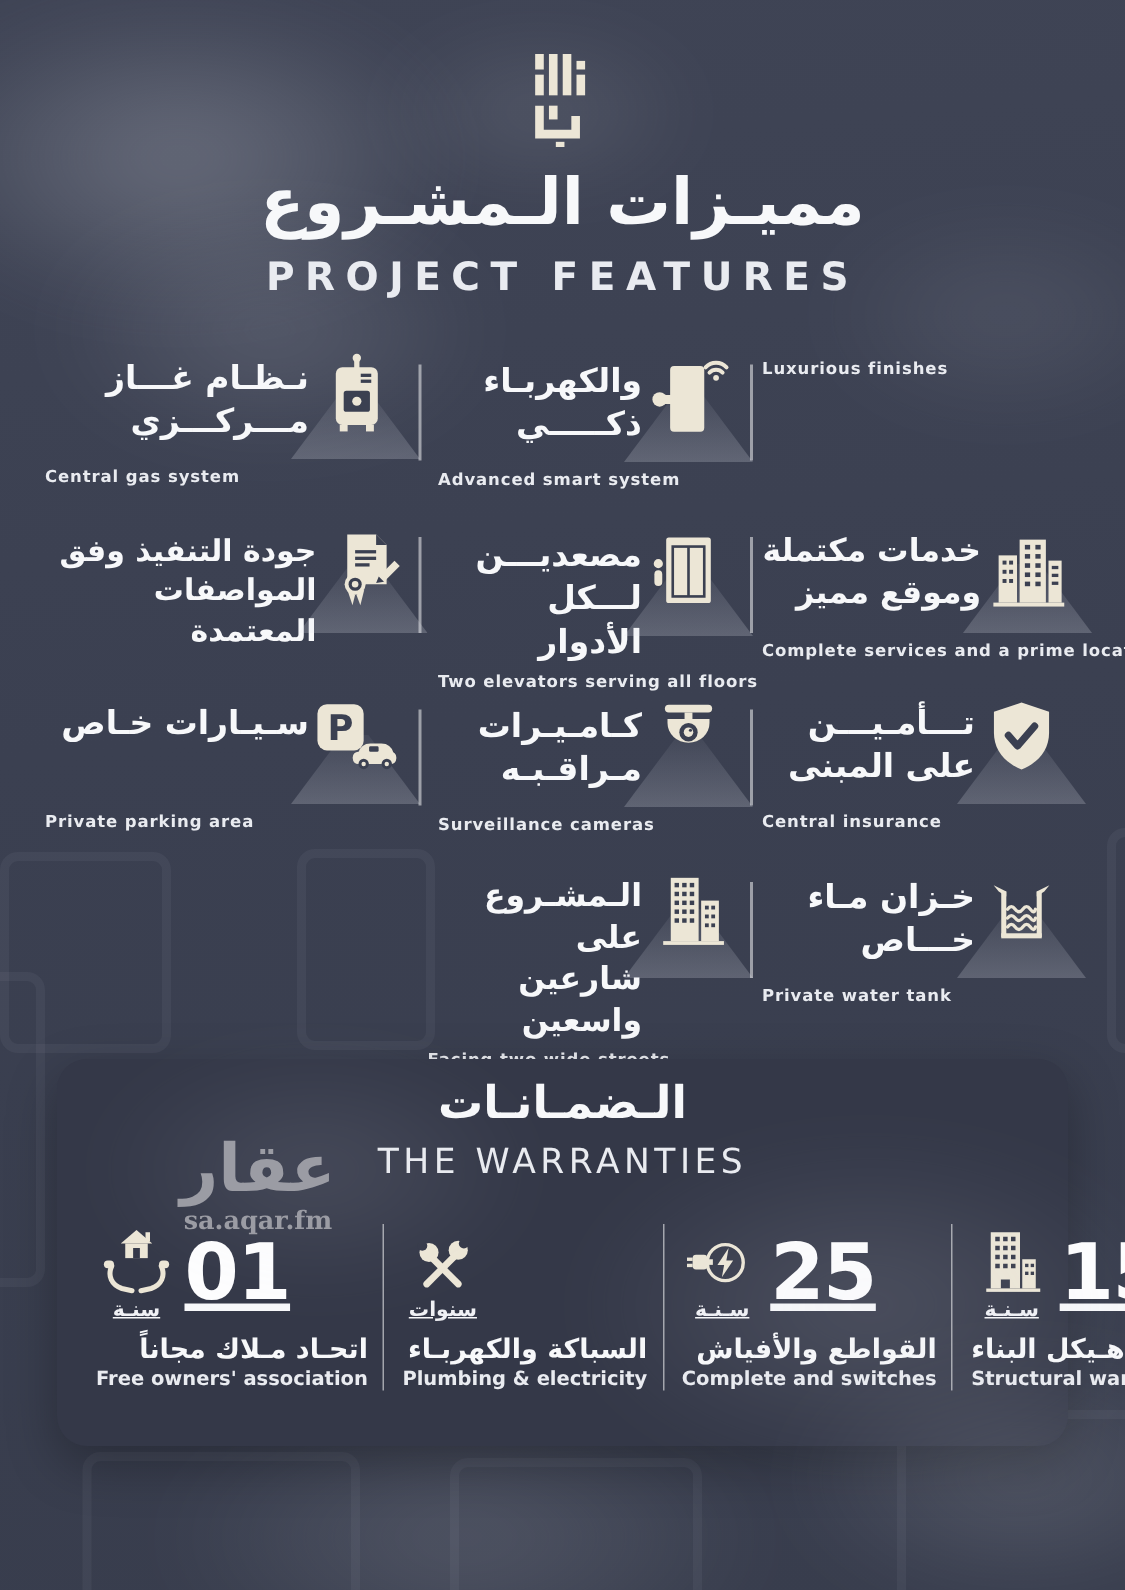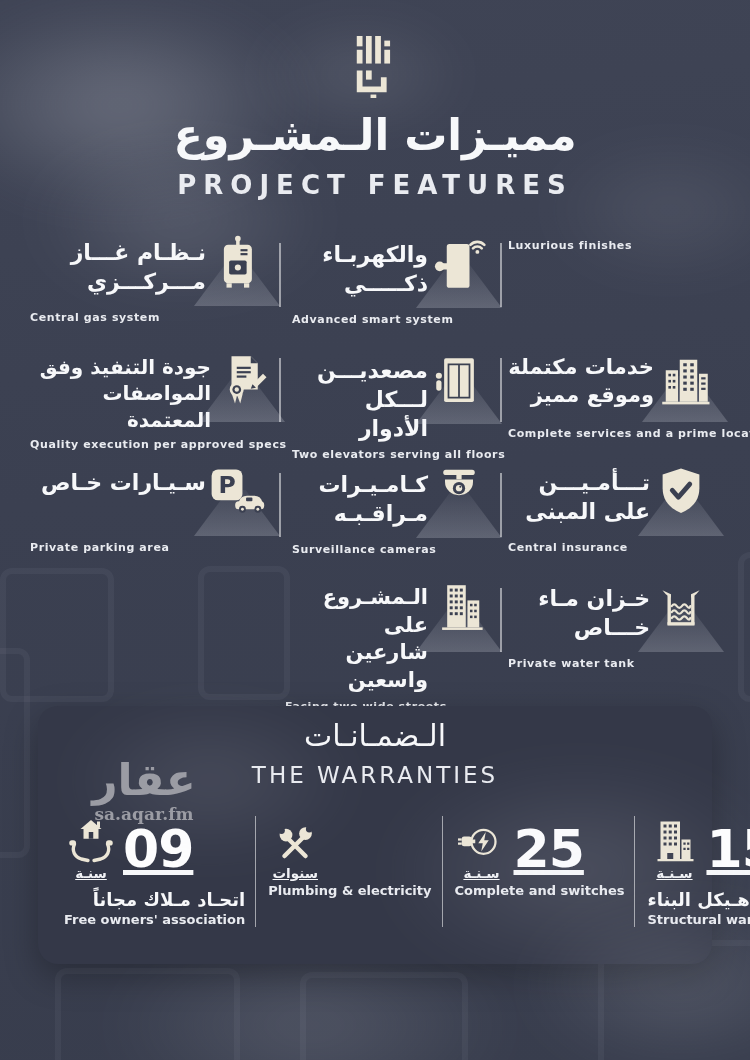--- a/index.html
+++ b/index.html
@@ -31,35 +31,35 @@
   .beam{position:absolute;left:-12px;top:26px;width:86px;height:46px;z-index:1;
     clip-path:polygon(40% 0,60% 0,100% 100%,0 100%);
     background:linear-gradient(180deg,rgba(226,229,238,0.05),rgba(226,229,238,0.22));}
   .f-en{margin-top:5px;color:var(--cap);font-size:11px;font-weight:bold;
     letter-spacing:0.6px;white-space:nowrap;}
   .vdiv{position:absolute;width:1.5px;background:rgba(255,255,255,0.5);}
   
   .panel{position:absolute;left:38px;top:706px;width:674px;height:258px;border-radius:20px;
     background:var(--panel);box-shadow:0 12px 34px rgba(0,0,0,0.28);}
   .p-title-ar{position:absolute;left:0;top:12px;width:100%;text-align:center;direction:rtl;
-    color:var(--text);font-weight:normal;font-size:30px;}
+    color:var(--text);font-weight:bold;font-size:30px;}
   .p-title-en{position:absolute;left:0;top:56px;width:100%;text-align:center;
     color:var(--cap);font-size:23px;letter-spacing:3px;font-weight:400;}
   .w-items{position:absolute;left:14px;right:14px;top:110px;display:flex;}
   .w-item{flex:1;padding:2px 10px 0 12px;color:var(--text);}
   .w-item + .w-item{border-left:1.5px solid rgba(255,255,255,0.55);}
   .w-top{display:flex;align-items:center;text-decoration:underline;}
   .w-iconcol{width:54px;text-align:center;color:var(--cream);}
   .w-icon svg{display:block;margin:0 auto;}
   .w-unit{direction:rtl;color:#f0f1f5;font-size:13.5px;margin-top:1px;font-weight:bold;}
   .w-num{font-size:52px;font-weight:bold;line-height:0.95;color:#fdfdfe;margin-left:5px;letter-spacing:-1px;}
   .w-ar{direction:rtl;text-align:right;font-weight:bold;font-size:18px;margin-top:8px;white-space:nowrap;}
   .w-en{text-align:left;font-size:13px;font-weight:bold;color:var(--cap);margin-top:2px;white-space:nowrap;}
   
-  .wm{position:absolute;left:80px;top:756px;width:128px;text-align:center;z-index:6;color:var(--wm);}
+  .wm{position:absolute;left:108px;top:756px;width:128px;text-align:center;z-index:6;color:var(--wm);}
   .wm-name{font-size:44px;font-weight:bold;line-height:1.1;}
   .wm-url{font-size:17px;font-weight:bold;font-family:"DejaVu Serif",serif;}
   
   svg{fill:currentColor;}
   .ink{fill:var(--ink);}
   .pink{fill:var(--panel);}
   .stroke{fill:none;stroke:currentColor;stroke-linecap:round;stroke-linejoin:round;}
   .inkStroke{fill:none;stroke:var(--ink);stroke-linecap:round;stroke-linejoin:round;}
   .inkT{fill:var(--ink);font-weight:bold;font-size:26px;font-family:"DejaVu Sans",sans-serif;}
 </style>
@@ -175,21 +175,20 @@
           <polygon points="20,48 24,60 26,52"></polygon>
             <polygon points="27,52 30,60 33,48"></polygon>
           <circle cx="26" cy="44" r="8"></circle>
             <circle class="ink" cx="26" cy="44" r="5"></circle>
             <circle cx="26" cy="44" r="2.5"></circle>
           <polygon points="44,38 56,26 60,30 48,42"></polygon>
             <polygon class="ink" points="44,38 48,42 42,43"></polygon>
         </svg>
       </div>
     </div>
-    <div class="f-en">Quality execution per approved specs</div>
   </div>
 
   <div class="feature" style="left:292px;top:352px;width:200px">
     <div class="f-row">
       <div class="f-ar">
         <div>مصعديـــن</div>
         <div>لـــكل الأدوار</div>
       </div>
       <div class="f-icon">
         <div class="beam"></div>
@@ -383,21 +382,21 @@
                 <rect x="22" y="14" width="20" height="13"></rect>
                   <rect class="pink" x="29" y="18" width="6" height="9"></rect>
                 <path class="stroke" d="M10,34 c-4,9 0,17 9,20 l9,2" stroke-width="4.5"></path>
                 <path class="stroke" d="M54,34 c4,9 0,17 -9,20 l-9,2" stroke-width="4.5"></path>
                 <rect x="3" y="29" width="9" height="7" rx="3.5"></rect>
                   <rect x="52" y="29" width="9" height="7" rx="3.5"></rect>
               </svg>
             </div>
             <div class="w-unit">سنـة</div>
           </div>
-          <div class="w-num">09</div>
+          <div class="w-num">01</div>
         </div>
         <div class="w-ar">اتحـاد مـلاك مجاناً</div>
         <div class="w-en">Free owners' association</div>
       </div>
 
       <div class="w-item">
         <div class="w-top">
           <div class="w-iconcol">
             <div class="w-icon">
               <svg viewBox="0 0 64 60" width="48" height="46">
@@ -405,40 +404,42 @@
                 <circle cx="46" cy="20" r="8.5"></circle>
                   <circle class="pink" cx="51" cy="14" r="4.5"></circle>
                 <path class="stroke" d="M46,50 L24,28" stroke-width="6"></path>
                 <circle cx="20" cy="22" r="8.5"></circle>
                   <circle class="pink" cx="14" cy="16" r="4.5"></circle>
               </svg>
             </div>
             <div class="w-unit">سنوات</div>
           </div>
         </div>
+        <div class="w-ar">السباكة والكهربـاء</div>
         <div class="w-en">Plumbing &amp; electricity</div>
       </div>
 
       <div class="w-item">
         <div class="w-top">
           <div class="w-iconcol">
             <div class="w-icon">
               <svg viewBox="0 0 64 60" width="48" height="46">
                 <circle class="stroke" cx="34" cy="31" r="16" stroke-width="3"></circle>
                 <rect x="5" y="24" width="13" height="13" rx="3"></rect>
                 <rect x="0" y="26.5" width="5" height="3"></rect>
                   <rect x="0" y="32" width="5" height="3"></rect>
                 <rect x="17" y="28" width="6" height="5"></rect>
                 <polygon points="37,18 27,33 33,33 31,44 41,29 35,29"></polygon>
               </svg>
             </div>
             <div class="w-unit">سـنـة</div>
           </div>
           <div class="w-num">25</div>
         </div>
+        <div class="w-ar">القواطع والأفياش</div>
         <div class="w-en">Complete and switches</div>
       </div>
 
       <div class="w-item">
         <div class="w-top">
           <div class="w-iconcol">
             <div class="w-icon">
               <svg viewBox="0 0 64 60" width="48" height="46">
                 <rect x="14" y="4" width="26" height="50"></rect>
                 <rect class="pink" x="18" y="8" width="4" height="4"></rect>

